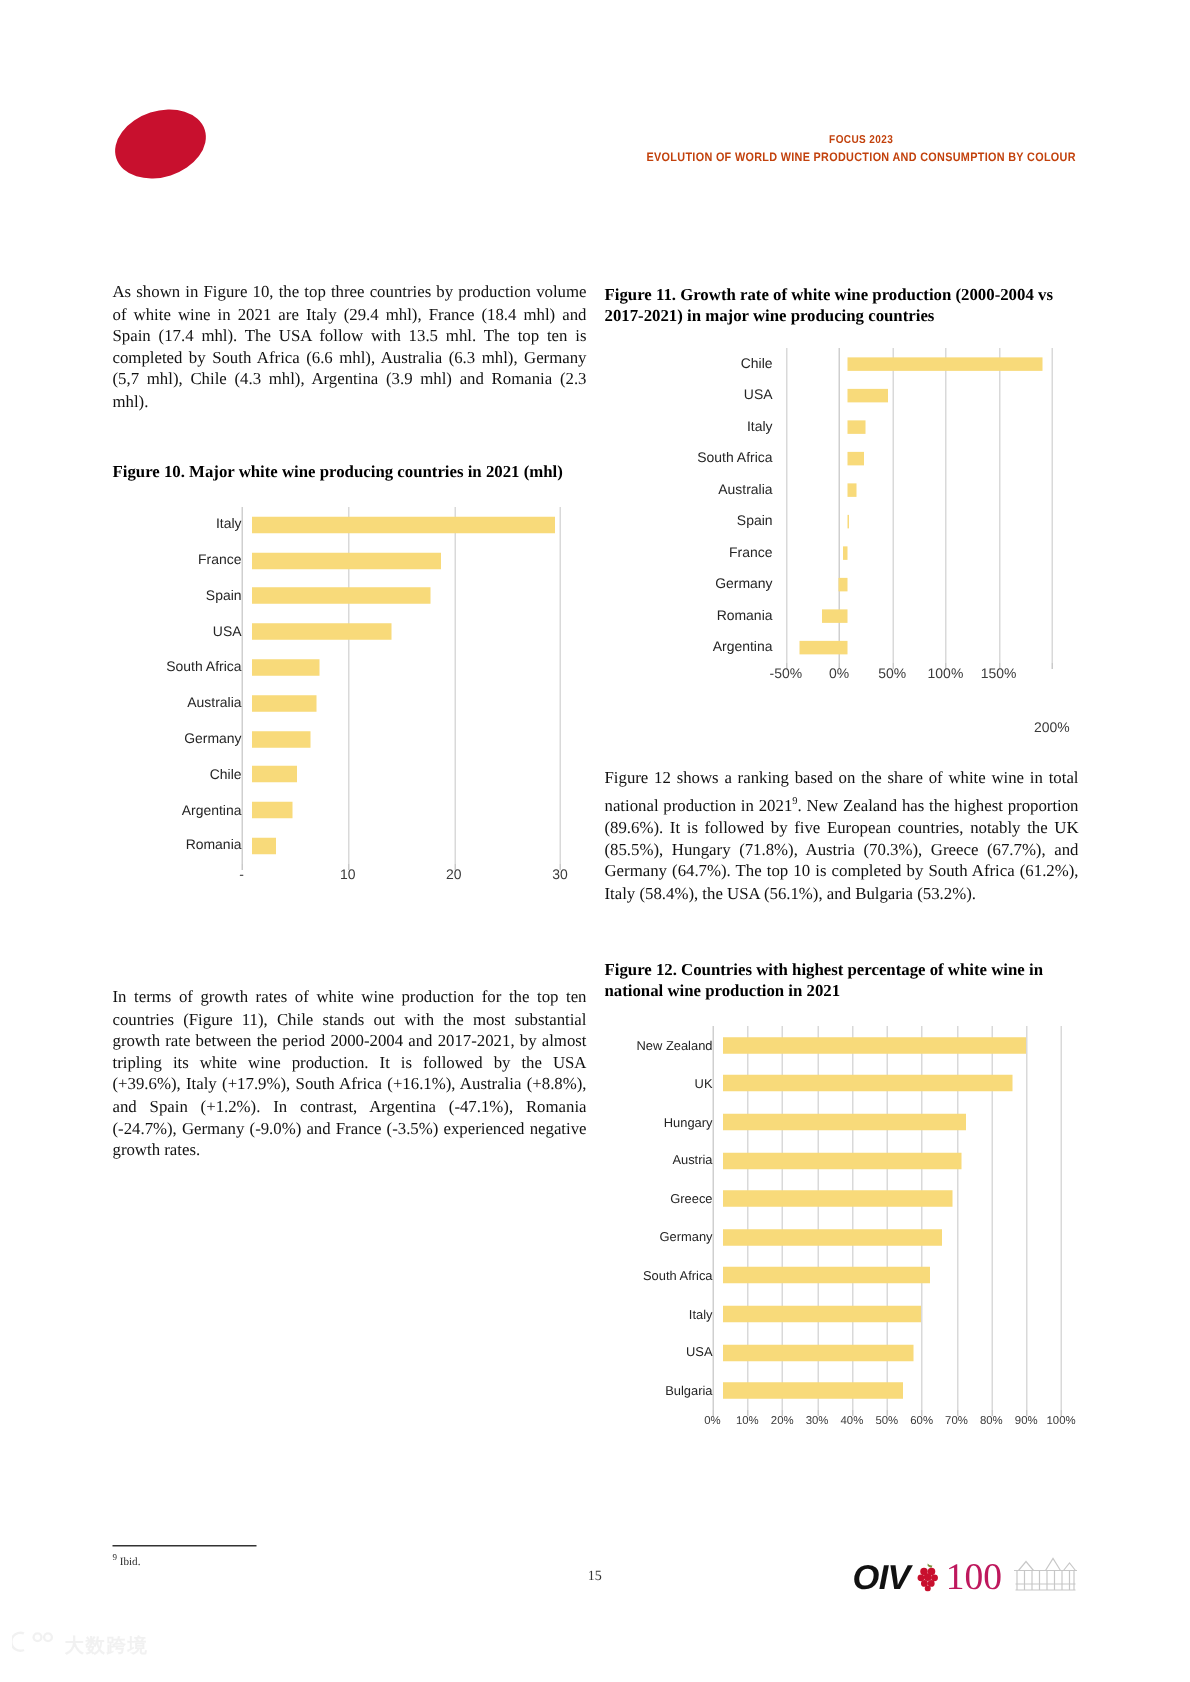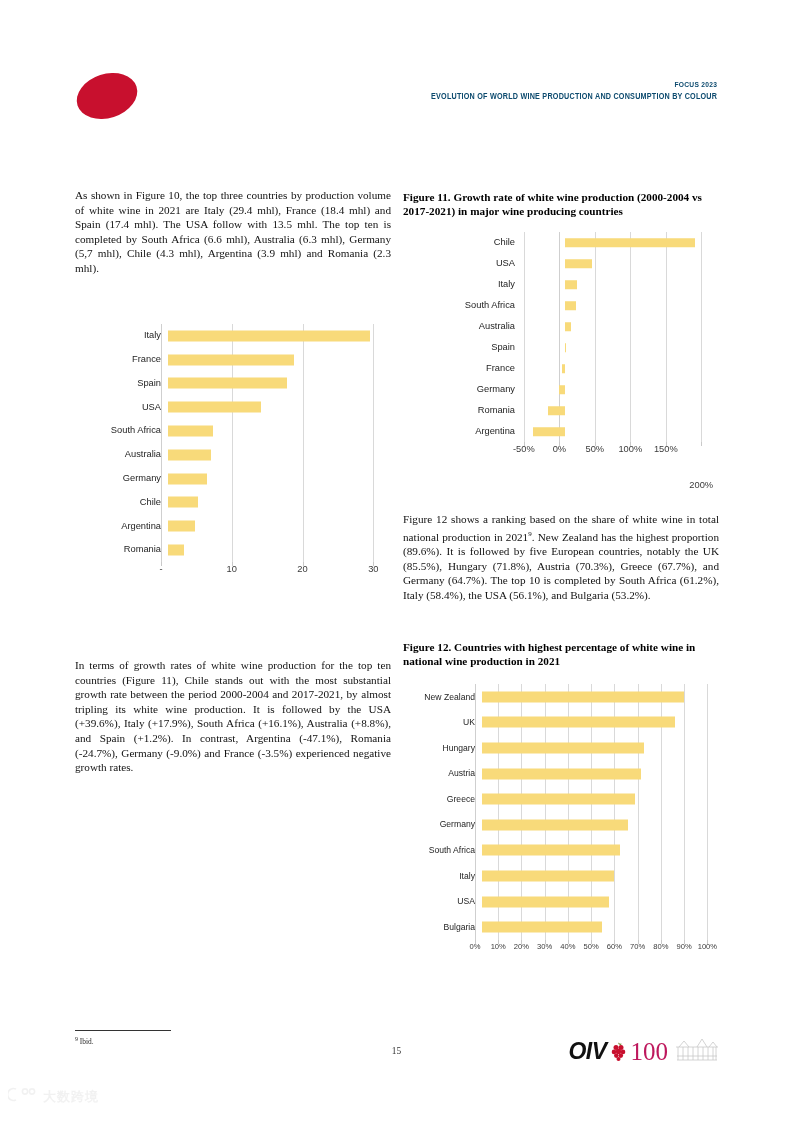--- a/index.html
+++ b/index.html
@@ -28,24 +28,24 @@
     top: 74px;
     width: 62px;
     height: 44px;
     background: #C8102E;
     border-radius: 50%;
     transform: rotate(-18deg);
   }
   .header-text {
     position: absolute;
     right: 76px;
-    top: 80px;
-    text-align: right;
+    top: 88px;
+    text-align: center;
     font-family: "Liberation Sans", sans-serif;
-    color: #0c4a6e;
+    color: #c2410c;
   }
   .header-line1 {
     font-size: 7.6px;
     letter-spacing: 0.3px;
     font-weight: 700;
     transform: scaleX(0.88);
     transform-origin: right center;
     margin-bottom: 3px;
   }
   .header-line2 {
@@ -278,20 +278,21 @@
   <div class="header-text">
     <div class="header-line1">FOCUS 2023</div>
     <div class="header-line2">EVOLUTION OF WORLD WINE PRODUCTION AND CONSUMPTION BY COLOUR</div>
   </div>
 
   <div class="col-left">
     <p class="body-text">As shown in Figure 10, the top three countries by production volume of white wine in 2021 are Italy (29.4 mhl), France (18.4 mhl) and Spain (17.4 mhl). The USA follow with 13.5 mhl. The top ten is completed by South Africa (6.6 mhl), Australia (6.3 mhl), Germany (5,7 mhl), Chile (4.3 mhl), Argentina (3.9 mhl) and Romania (2.3 mhl).</p>
   </div>
 
   <div id="fig10-wrap">
+    <p class="fig-caption">Figure 10.  Major white wine producing countries in 2021 (mhl)</p>
     <div id="fig10-chart" class="chart">
       <div class="rows">
           <div class="gridlines" style="left: 86px; right: 0px;">
             <div class="gridline zero" style="left: 0%;"></div>
             <div class="gridline" style="left: 30.7692%;"></div>
             <div class="gridline" style="left: 61.5385%;"></div>
             <div class="gridline" style="left: 92.3077%;"></div>
           </div>
           <div class="row">
             <div class="cat-label">Italy</div>

